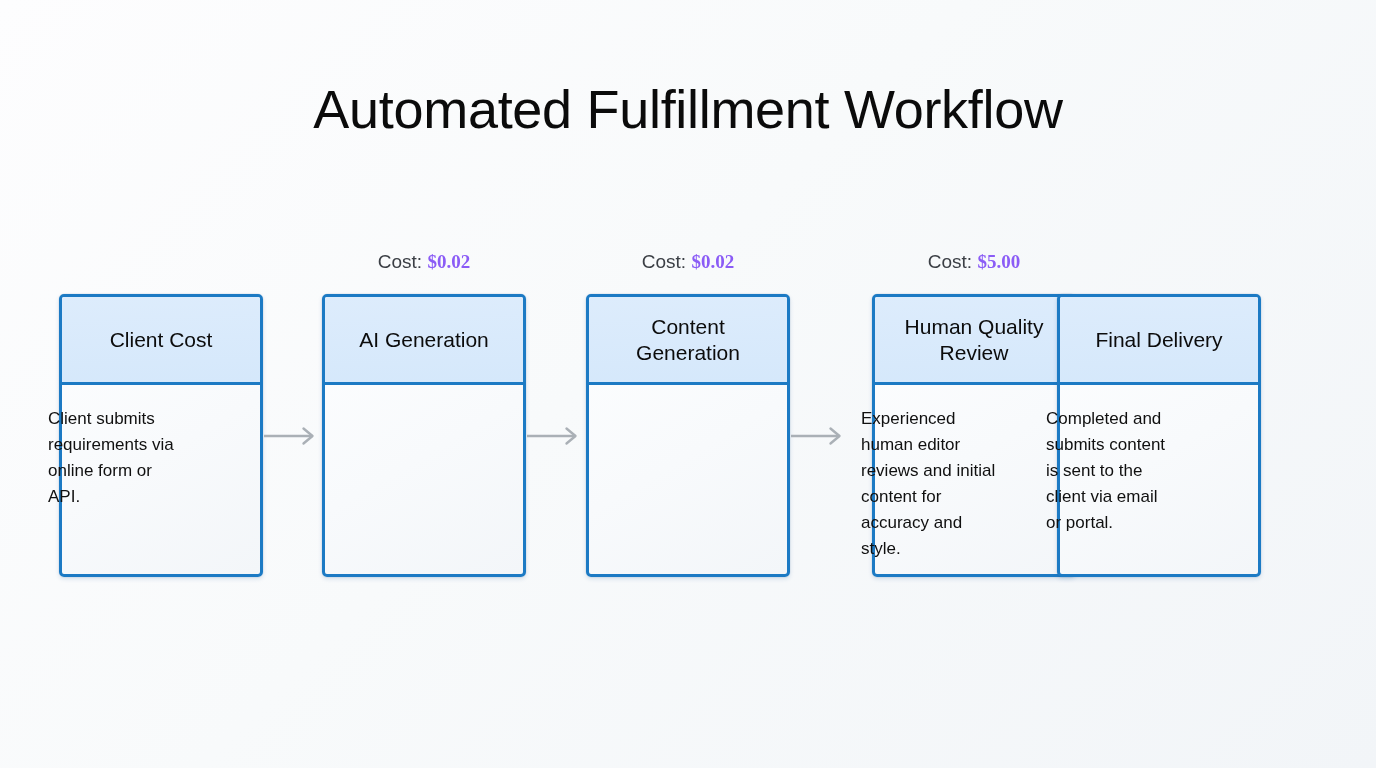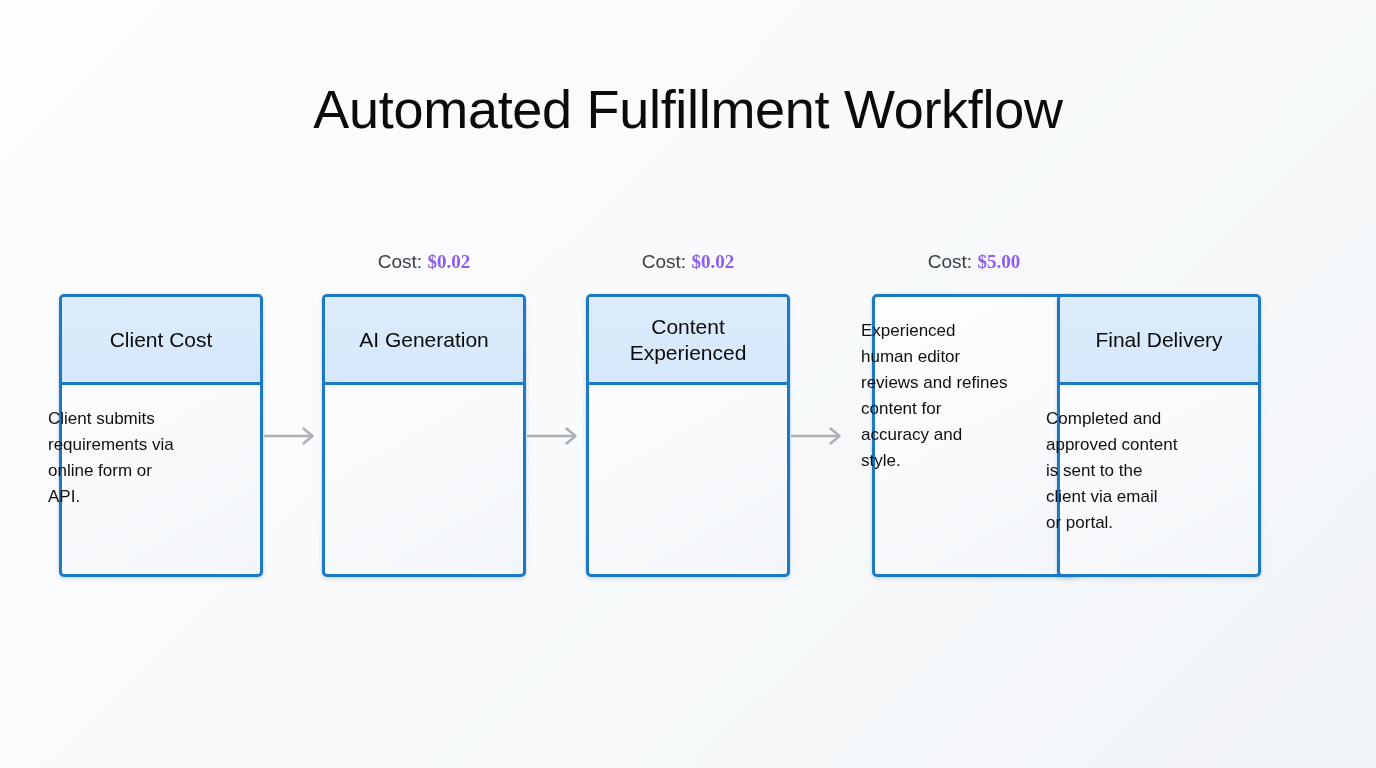--- a/index.html
+++ b/index.html
@@ -190,62 +190,66 @@
     </div>
 
     <div class="node-wrap n2">
       <div class="cost-label">
         <span>Cost:</span>
         <span class="cost-value">$0.02</span>
       </div>
       <div class="node-box">
         <div class="node-header">
           <div class="node-title">Content
-Experienced</div>
+Generation</div>
         </div>
       </div>
       <div class="connector">
         <svg width="57" height="24" viewBox="0 0 57 24" fill="none">
           <line x1="0" y1="12" x2="47" y2="12" stroke="#aab0b6" stroke-width="2.4"></line>
           <polyline points="39.5,4.5 48.5,12 39.5,19.5" stroke="#aab0b6" stroke-width="2.4" fill="none" stroke-linecap="round" stroke-linejoin="round"></polyline>
         </svg>
       </div>
     </div>
 
     <div class="node-wrap n3">
       <div class="cost-label">
         <span>Cost:</span>
         <span class="cost-value">$5.00</span>
       </div>
       <div class="node-box">
+        <div class="node-header">
+          <div class="node-title">Human Quality
+Review</div>
+        </div>
         <div class="node-body">
           <div class="node-desc">Experienced
 human editor
-reviews and refines
+reviews and initial
 content for
 accuracy and
 style.</div>
         </div>
       </div>
       <div class="connector">
         <svg width="57" height="24" viewBox="0 0 57 24" fill="none">
           <line x1="0" y1="12" x2="47" y2="12" stroke="#aab0b6" stroke-width="2.4"></line>
           <polyline points="39.5,4.5 48.5,12 39.5,19.5" stroke="#aab0b6" stroke-width="2.4" fill="none" stroke-linecap="round" stroke-linejoin="round"></polyline>
         </svg>
       </div>
     </div>
 
     <div class="node-wrap n4">
       <div class="node-box">
         <div class="node-header">
           <div class="node-title">Final Delivery</div>
         </div>
         <div class="node-body">
           <div class="node-desc">Completed and
-approved content
+submits content
 is sent to the
 client via email
 or portal.</div>
         </div>
       </div>
     </div>
 
   </div>
 </div>
 

